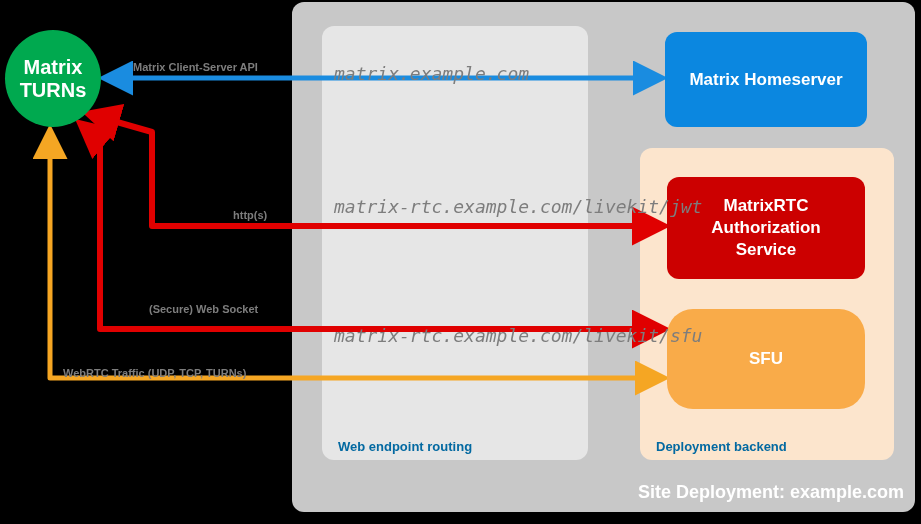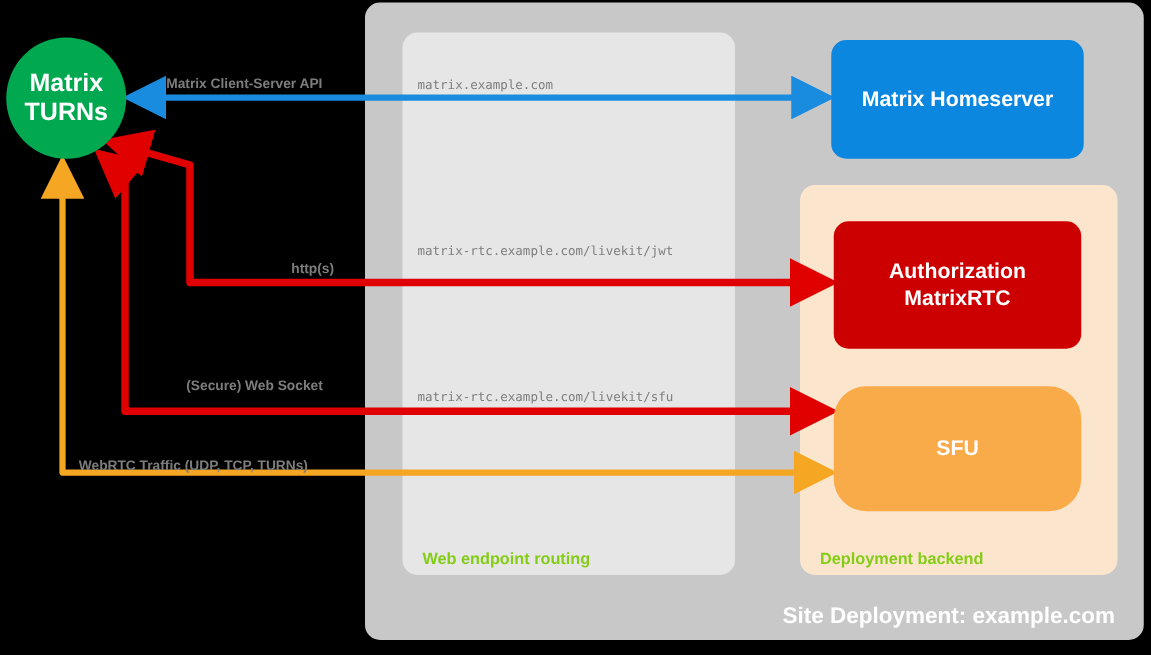--- a/index.html
+++ b/index.html
@@ -105,42 +105,44 @@
     position: absolute;
     white-space: nowrap;
   }
   .lbl-edge {
     color: #7d7d7d;
     font-size: 11px;
     font-weight: bold;
   }
   .lbl-url {
     color: #7d7d7d;
-    font-size: 10px;
+    font-size: 18px;
     font-family: "DejaVu Sans Mono", "Liberation Mono", monospace;
+    font-style: italic;
   }
   .lbl-zone {
-    color: #84cc16;
+    color: #0369a1;
     font-size: 13px;
     font-weight: bold;
   }
   .lbl-site {
     color: #ffffff;
     font-size: 18px;
     font-weight: bold;
+    margin-left: 12px;
   }
 
   .edge-cs   { left: 133px; top: 61px; text-align: right; }
   .edge-http { left: 233px; top: 209px; }
   .edge-ws   { left: 149px; top: 303px; }
   .edge-rtc  { left: 63px;  top: 367px; }
 
   .url-cs   { left: 334px; top: 63px; }
   .url-jwt  { left: 334px; top: 196px; }
-  .url-sfu  { left: 334px; top: 313px; }
+  .url-sfu  { left: 334px; top: 325px; }
 
   .zone-routing { left: 338px; top: 439px; }
   .zone-backend { left: 656px; top: 439px; }
   .site-label   { left: 626px; top: 482px; }
 </style>
 </head>
 <body>
 
 <div id="canvas">
 
@@ -183,22 +185,23 @@
     <span>Matrix</span>
     <span>TURNs</span>
   </div>
 
   <div class="node node-homeserver">
     <span>Matrix Homeserver</span>
   </div>
 
   <div class="node node-auth">
     <div>
+      <div>MatrixRTC</div>
       <div>Authorization</div>
-      <div>MatrixRTC</div>
+      <div>Service</div>
     </div>
   </div>
 
   <div class="node node-sfu">
     <span>SFU</span>
   </div>
 
   <div class="lbl lbl-edge edge-cs">Matrix Client-Server API</div>
   <div class="lbl lbl-edge edge-http">http(s)</div>
   <div class="lbl lbl-edge edge-ws">(Secure) Web Socket</div>

